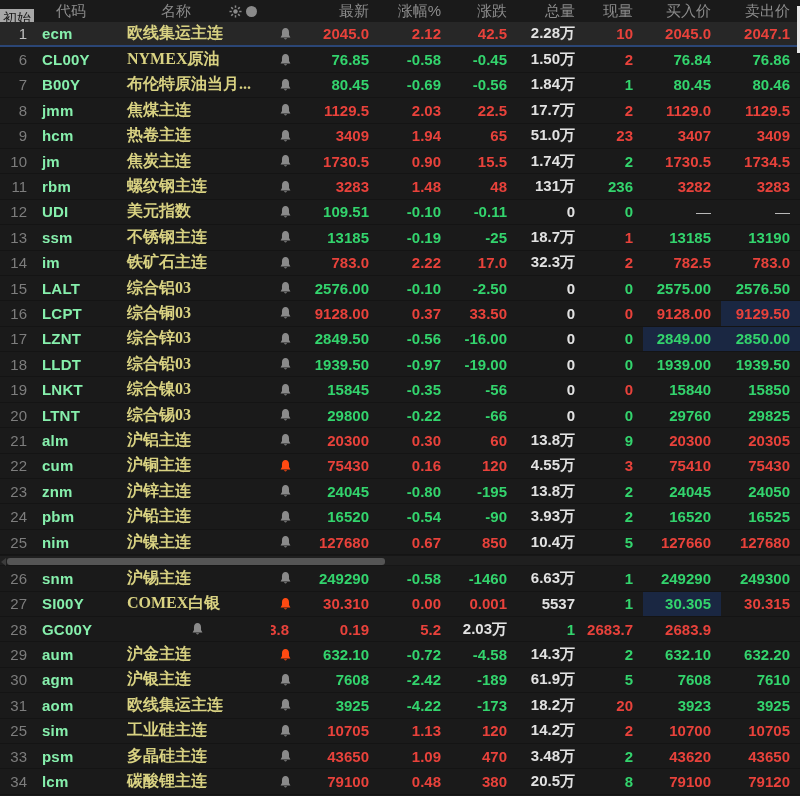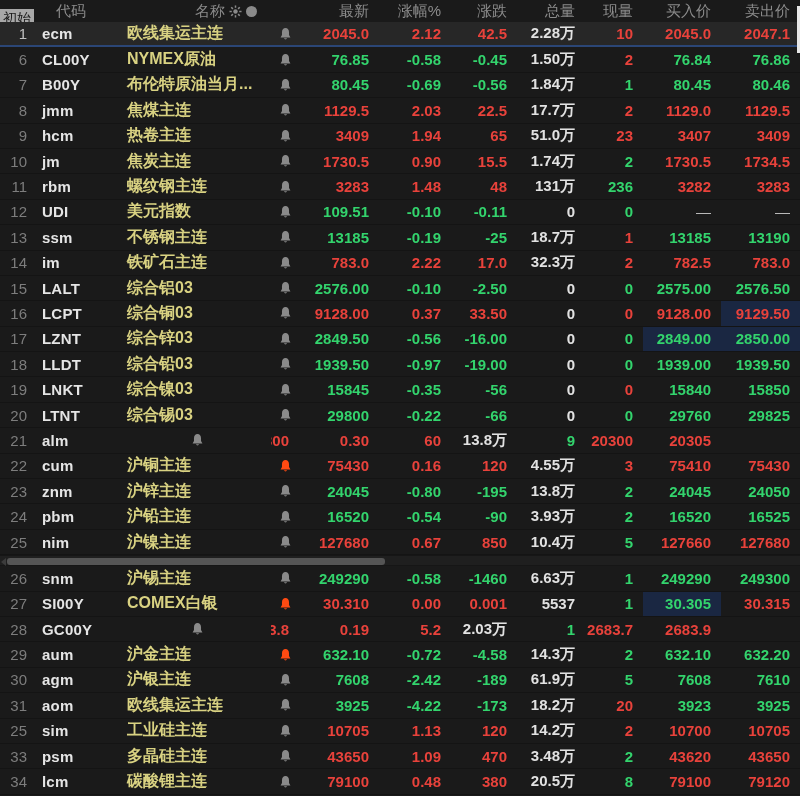--- a/index.html
+++ b/index.html
@@ -17,22 +17,22 @@
   .hdr { height:22px; color:#8c8c8c; font-size:15px; }
   .hdr .c { font-weight:400; }
   .row { height:25.4px; background:#1a1a1a; border-bottom:1px solid #141414; cursor:default; }
   .row.sel { background:#272727; border-bottom:2px solid #2b4676; }
   .c { display:flex; align-items:center; font-size:15px; font-weight:700; overflow:hidden; white-space:nowrap; }
   .c.left { justify-content:flex-start; }
   .c.right { justify-content:flex-end; padding-right:10px; }
   .c.center { justify-content:center; }
   .col-num { justify-content:flex-end; padding-right:8px; color:#7d7d7d; font-weight:400; }
   .sel .col-num { color:#c0c0c0; }
-  .col-code { padding-left:7px; color:#e5e5e5; letter-spacing:0.2px;text-align:right; }
-  .col-name { padding-left:4px; color:#d9d282; font-size:16px; }
+  .col-code { padding-left:7px; color:#86efac; letter-spacing:0.2px;text-align:right; }
+  .col-name { padding-left:4px; color:#d9d282; font-size:16px;font-family:Liberation Serif, serif; }
   .col-ask { padding-right:14px; }
   .t-r { color:#e8423b; }
   .t-g { color:#33d46d; }
   .t-w { color:#e2e2e2; }
   .t-dash { color:#b8b8b8; font-weight:400; }
   .hl { background:#1a2742; }
   .tab-initial {
     display:inline-flex; align-items:center; height:20px; margin-top:16px;
     background:#a8a8a8; color:#1a1a1a; font-size:14px; padding:0 3px; font-weight:400;
   }
@@ -59,21 +59,21 @@
 <body>
 
 <div class="app">
 
   <div class="grid-row hdr">
     <div class="c left">
       <span class="tab-initial">初始</span>
     </div>
     <div class="c left" style="padding-left:21px">代码</div>
     <div class="c left hdr-icons">
-      <span style="flex:1;text-align:right;padding-left:4px">名称</span>
+      <span style="flex:1;text-align:center;padding-left:4px">名称</span>
       <span class="bell">
         <svg width="13" height="13" viewBox="0 0 14 14">
             <g stroke="currentColor" stroke-width="1.6">
               <line x1="7" y1="0.5" x2="7" y2="3"></line>
               <line x1="7" y1="11" x2="7" y2="13.5"></line>
               <line x1="0.5" y1="7" x2="3" y2="7"></line>
               <line x1="11" y1="7" x2="13.5" y2="7"></line>
               <line x1="2.4" y1="2.4" x2="4.2" y2="4.2"></line>
               <line x1="9.8" y1="9.8" x2="11.6" y2="11.6"></line>
               <line x1="2.4" y1="11.6" x2="4.2" y2="9.8"></line>
@@ -411,20 +411,21 @@
         <div class="c right t-g">-0.22</div>
         <div class="c right t-g">-66</div>
         <div class="c right t-w">0</div>
         <div class="c right t-g">0</div>
         <div class="c right t-g">29760</div>
         <div class="c right col-ask t-g">29825</div>
       </div>
       <div class="grid-row row">
         <div class="c col-num">21</div>
         <div class="c left col-code">alm</div>
+        <div class="c left col-name">沪铝主连</div>
         <div class="c center">
           <span class="bell">
             <svg width="13" height="14" viewBox="0 0 14 15">
               <path d="M7 1 C4.6 1 3.2 2.9 3.2 5.5 V8.7 L1.7 11.2 H12.3 L10.8 8.7 V5.5 C10.8 2.9 9.4 1 7 1 Z" fill="currentColor"></path>
               <path d="M5.3 12.2 a1.8 1.8 0 0 0 3.4 0 Z" fill="currentColor"></path>
             </svg>
           </span>
         </div>
         <div class="c right t-r">20300</div>
         <div class="c right t-r">0.30</div>

